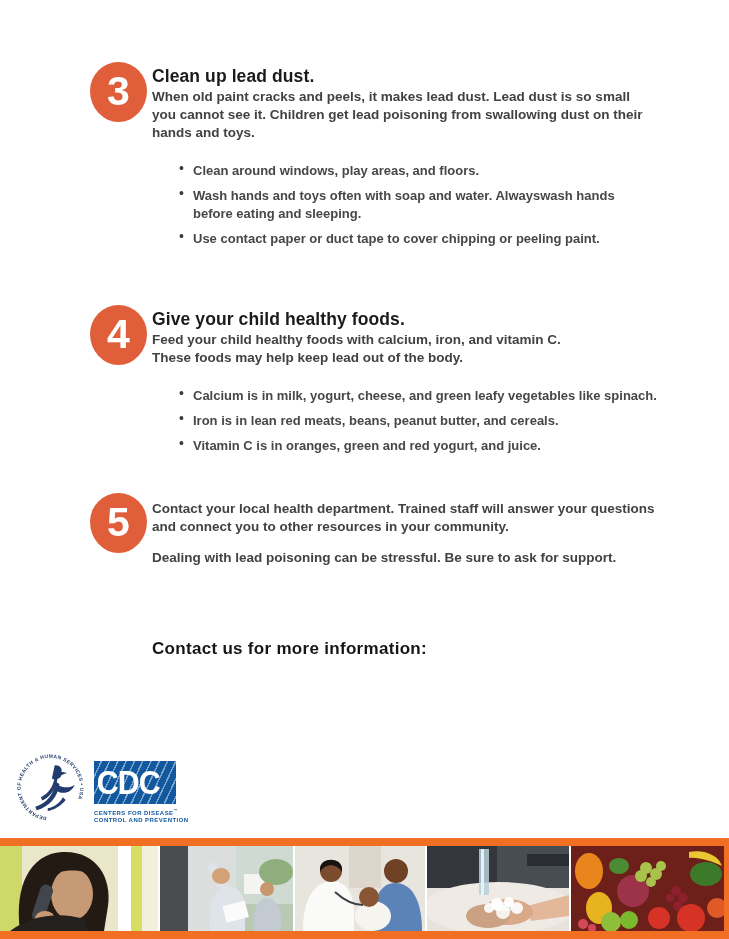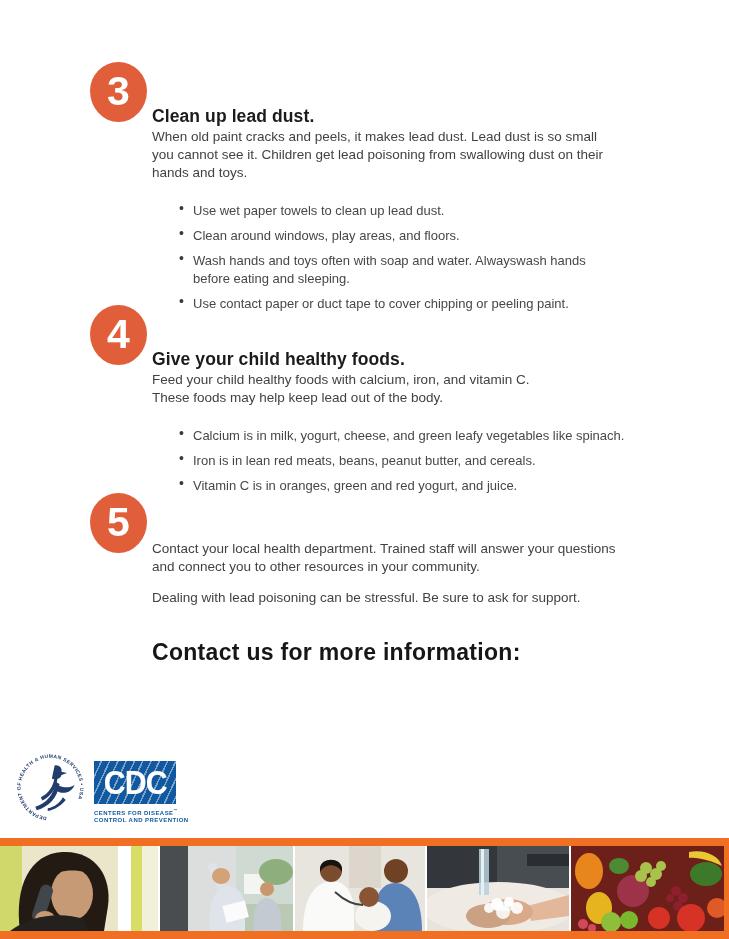--- a/index.html
+++ b/index.html
@@ -18,53 +18,53 @@
   .step-circle{
     flex:0 0 auto;
     width:57px;height:60px;margin-top:2px;
     border-radius:50% 50% 50% 50% / 48% 48% 52% 52%;
     background:var(--accent,#E05F3A);
     color:#ffffff;
     display:flex;align-items:center;justify-content:center;
     font-size:41px;font-weight:700;line-height:1;
     padding-bottom:2px;box-sizing:border-box;
   }
-  .content{padding-top:7px;width:560px;margin-top:40px;}
+  .content{padding-top:7px;width:560px;}
   .step-title{
     font-size:17.5px;font-weight:700;color:#1b1b1b;
     line-height:19px;letter-spacing:.1px;margin:0;
   }
   .paras{margin-top:2px;}
   .para{color:#424242;}
   .para + .para{margin-top:13px;}
-  .line{font-size:13.5px;line-height:18px;white-space:nowrap;}
+  .line{font-size:13.5px;line-height:18px;white-space:nowrap;font-weight:bold;}
   ul.bullets{
     list-style:none;margin:20px 0 0 0;padding:0 0 0 41px;
   }
   ul.bullets li{
     position:relative;color:#474747;margin-bottom:7px;
   }
   ul.bullets li .line{font-size:13px;line-height:18px;}
   ul.bullets li::before{
     content:"\2022";
     position:absolute;left:-14px;top:-2px;
     font-size:14px;color:#3a3a3a;
   }
   
   .contact-heading{
     position:absolute;left:152px;top:639px;
-    font-size:23px;font-weight:700;color:#161616;letter-spacing:.3px;
+    font-size:17px;font-weight:700;color:#161616;letter-spacing:.3px;
   }
   
   .hhs-seal{position:absolute;left:16px;top:753px;width:69px;height:69px;}
   .cdc-logo{position:absolute;left:94px;top:761px;width:84px;}
   .cdc-box{
     position:relative;width:82px;height:43px;
     background:var(--cdcblue,#11589F);
-    display:flex;align-items:center;justify-content:center;
+    display:flex;align-items:center;justify-content:flex-start;
     overflow:hidden;
   }
   .cdc-box::after{
     content:"";position:absolute;inset:0;
     background:repeating-linear-gradient(115deg,transparent 0 6px,rgba(255,255,255,.45) 6px 7.5px);
     pointer-events:none;
   }
   .cdc-acronym{
     color:#ffffff;font-size:33px;font-weight:700;line-height:1;
     letter-spacing:-1px;transform:scaleX(.92);
@@ -100,23 +100,20 @@
       <div class="content">
         <div class="step-title">Clean up lead dust.</div>
         <div class="paras">
             <div class="para">
               <div class="line">When old paint cracks and peels, it makes lead dust. Lead dust is so small</div>
               <div class="line">you cannot see it. Children get lead poisoning from swallowing dust on their</div>
               <div class="line">hands and toys.</div>
             </div>
           </div>
         <ul class="bullets">
-            <li>
-              <div class="line">Use wet paper towels to clean up lead dust.</div>
-            </li>
             <li>
               <div class="line">Clean around windows, play areas, and floors.</div>
             </li>
             <li>
               <div class="line">Wash hands and toys often with soap and water. Alwayswash hands</div>
               <div class="line">before eating and sleeping.</div>
             </li>
             <li>
               <div class="line">Use contact paper or duct tape to cover chipping or peeling paint.</div>
             </li>

